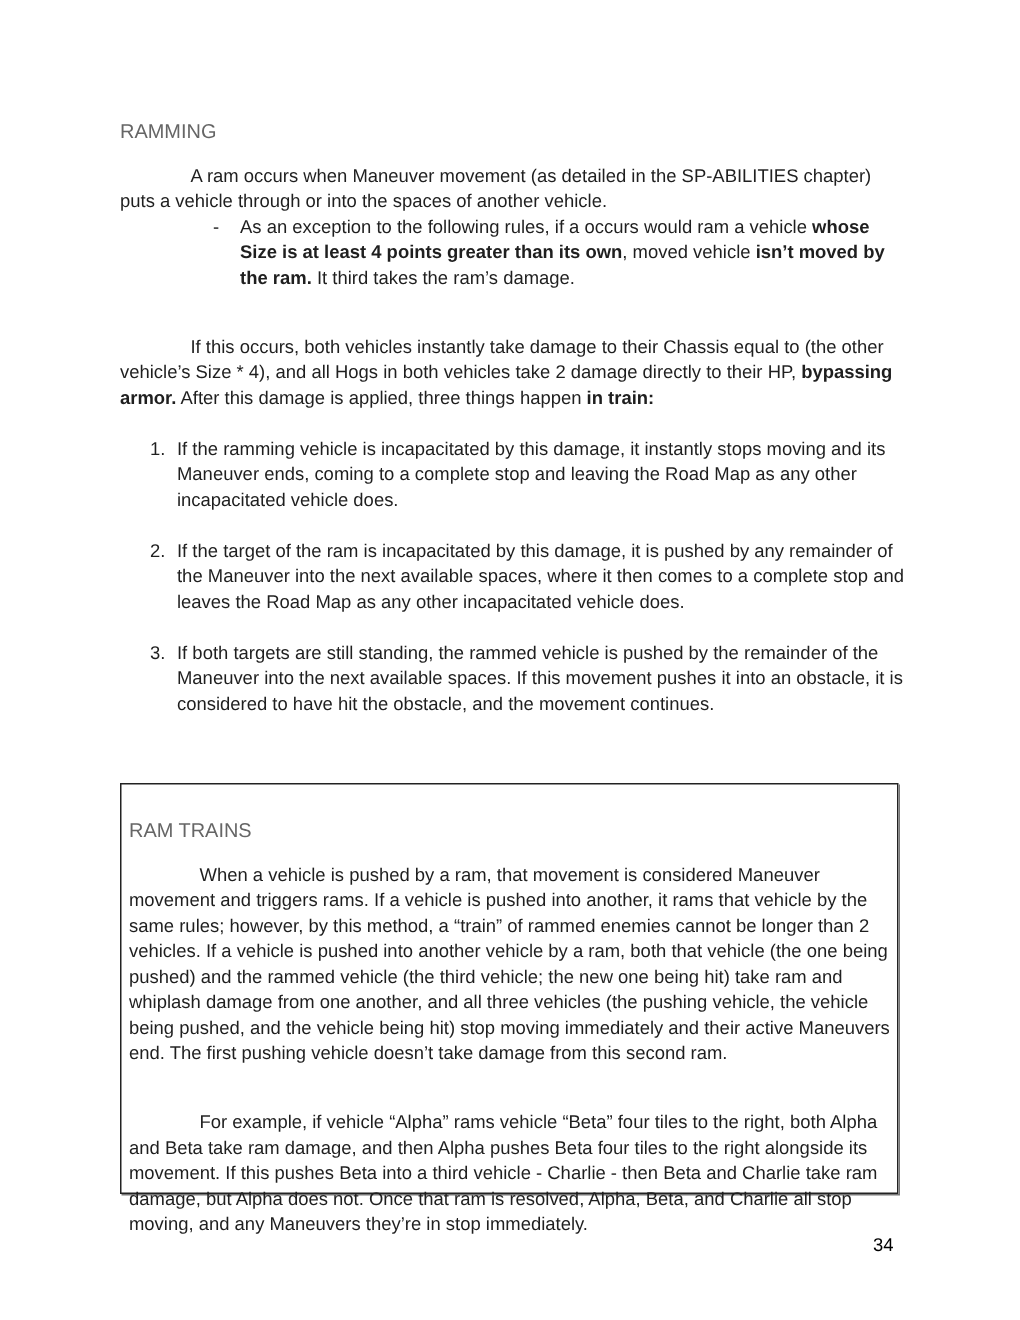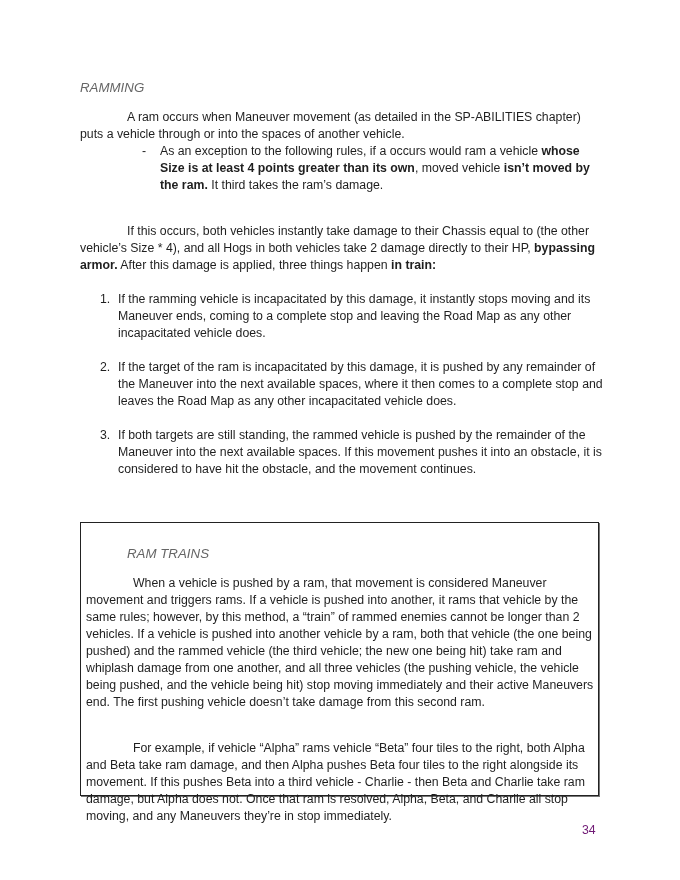--- a/index.html
+++ b/index.html
@@ -1,33 +1,33 @@
 <!DOCTYPE html>
 <html><head>
 <meta charset="utf-8">
 <style>
   html, body { margin: 0; padding: 0; background: #ffffff; }
   body { width: 680px; height: 880px; position: relative; overflow: hidden;
          font-family: "Liberation Sans", sans-serif; color: #1f1f1f; font-size: 12.3px; }
   .page { position: absolute; left: 80px; top: 79px; width: 524px; }
-  .h { color: #666666; font-size: 13.3px; line-height: 18px; margin: 0; font-weight: normal; font-style: italic; }
+  .h { color: #666666; font-size: 13.3px; line-height: 18px; margin: 0; font-weight: normal; }
   p { margin: 0; line-height: 17px; }
   .indent { text-indent: 47px; margin-top: 12px; }
   .bullet { position: relative; padding-left: 80px; margin-top: 0; line-height: 17px; }
   .bullet .dash { position: absolute; left: 62px; top: 0; }
   .gap { height: 17px; }
   ol { margin: 0; padding: 0; list-style: none; }
   ol li { position: relative; padding-left: 38px; line-height: 17px; }
   ol li .num { position: absolute; left: 20px; top: 0; }
   b { font-weight: bold; }
   .box { position: absolute; left: 80px; top: 522px; width: 519px; height: 274px;
          border: 1px solid #222; box-shadow: 1px 1px 0 #777; box-sizing: border-box;
          padding: 22px 4px 0 5px; }
-  .box .h { margin-bottom: 0; margin-left: 41px; }
-  .pagenum { position: absolute; left: 582px; top: 823px; font-size: 12.3px; color: #701a75; }
+  .box .h { margin-bottom: 0; }
+  .pagenum { position: absolute; left: 582px; top: 823px; font-size: 12.3px; color: #000000; }
 </style>
 </head>
 <body>
 
 <div class="page">
   <h2 class="h">RAMMING</h2>
   <p class="indent">A ram occurs when Maneuver movement (as detailed in the SP-ABILITIES chapter) puts a vehicle through or into the spaces of another vehicle.</p>
   <div class="bullet">
     <span class="dash">-</span>
     <span>As an exception to the following rules, if a occurs would ram a vehicle </span><b>whose Size is at least 4 points greater than its own</b><span>, moved vehicle </span><b>isn’t moved by the ram.</b><span> It third takes the ram’s damage.</span>

